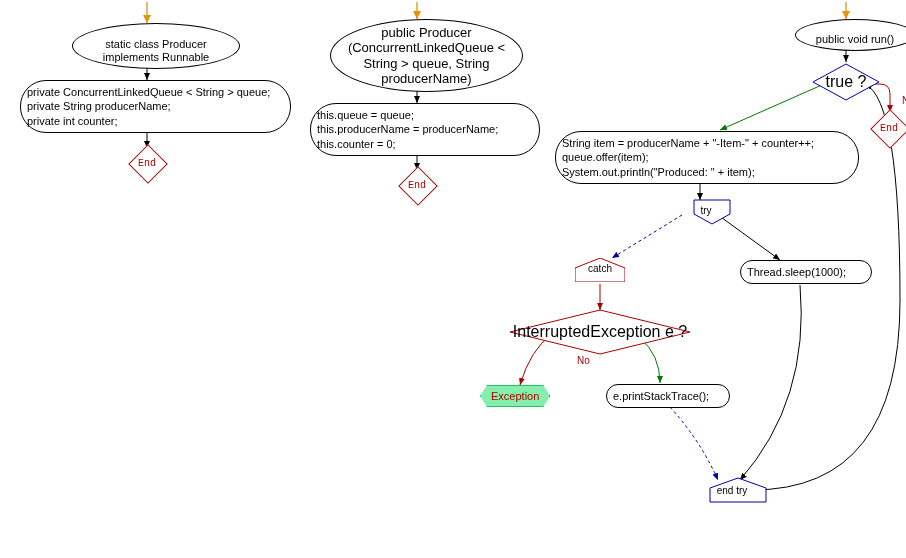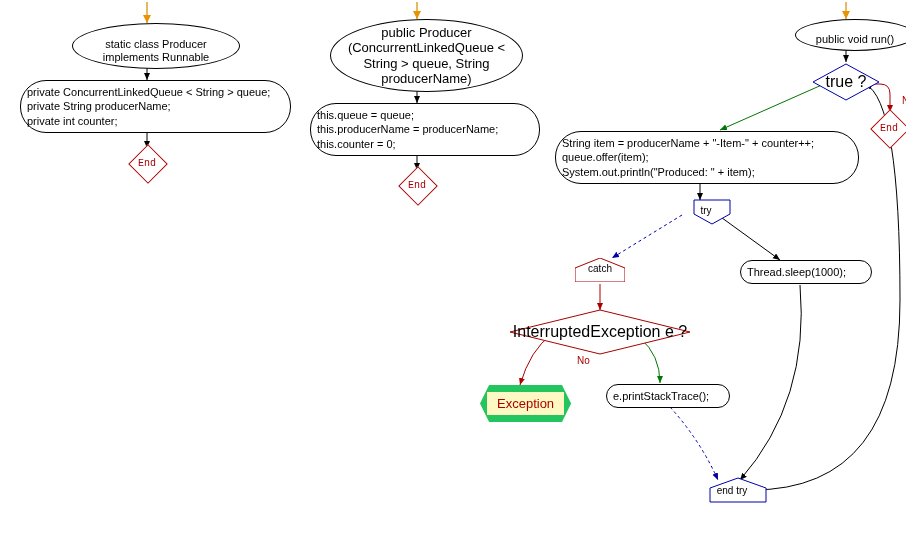--- a/index.html
+++ b/index.html
@@ -72,26 +72,26 @@
   }
   .label {
     position: absolute;
     font-size: 10px;
     background: transparent;
   }
   .label.green { color: #070; margin-top: 38px; }
   .label.red   { color: #a00; padding-left: 32px; }
   .exception-box {
     position: absolute;
-    border: 7px solid #22c55e;
+    border: 1px solid #22c55e;
     color: #a00;
     padding: 4px 10px;
-    font-size: 13px;
+    font-size: 11px;
     clip-path: polygon(10% 0, 90% 0, 100% 50%, 90% 100%, 10% 100%, 0 50%);
-    background: #fef9c3;
+    background: #86efac;
   }
   .catch-box {
     position: absolute;
     width: 50px;
     height: 22px;
   }
   .catch-label {
     position:absolute;
     left:50%; top:45%;
     transform:translate(-50%,-50%);

